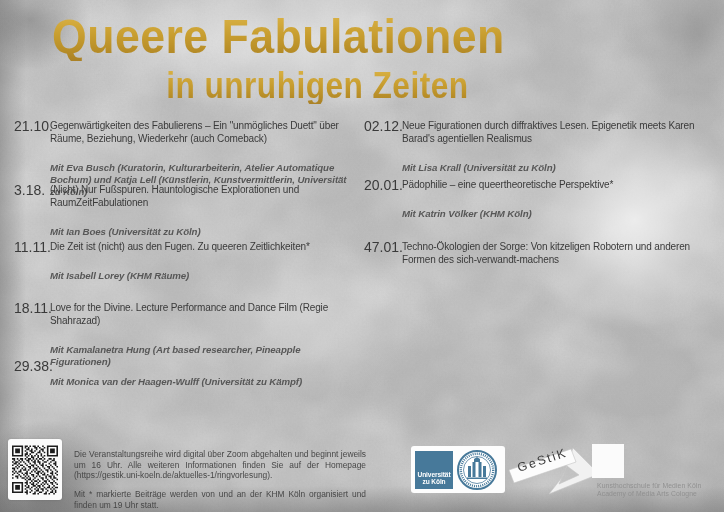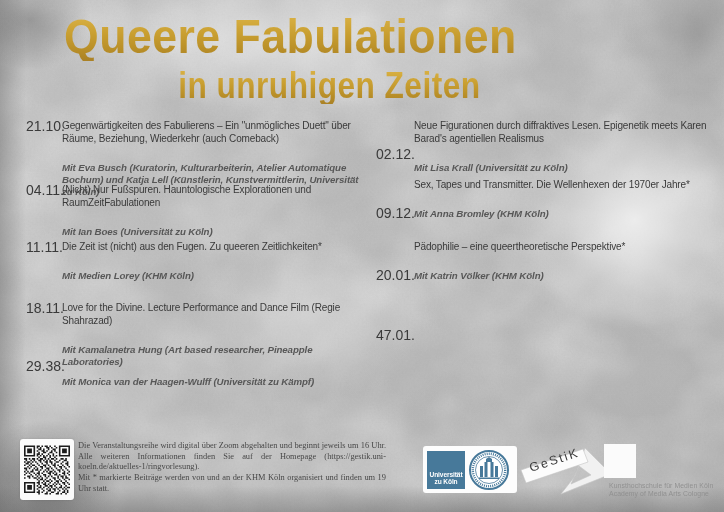--- a/index.html
+++ b/index.html
@@ -21,21 +21,21 @@
     background:linear-gradient(90deg,rgba(70,70,70,.30),rgba(70,70,70,0));}
   .ov-dark-tl{left:-30px;top:-30px;width:120px;height:100px;
     background:radial-gradient(closest-side,rgba(60,60,60,.35),rgba(60,60,60,0));}
   .ov-dark-tr{left:620px;top:-40px;width:160px;height:150px;
     background:radial-gradient(closest-side,rgba(95,95,95,.38),rgba(95,95,95,0));}
   .ov-dark-bl{left:-30px;top:420px;width:150px;height:140px;
     background:radial-gradient(closest-side,rgba(50,50,50,.42),rgba(50,50,50,0));}
   .ov-dark-bottom{left:0;top:486px;width:724px;height:26px;
     background:linear-gradient(0deg,rgba(75,75,75,.35),rgba(75,75,75,0));}
   
-  .content{position:absolute;left:12px;top:0;width:632px;height:512px;z-index:10;}
+  .content{position:absolute;left:0;top:0;width:632px;height:512px;z-index:10;}
   .title1{
     position:absolute;left:52px;top:13px;margin:0;
     font-size:48px;font-weight:700;letter-spacing:.5px;line-height:1;
     transform:scaleX(.93);transform-origin:left top;white-space:nowrap;
   }
   .title2{
     position:absolute;right:164px;top:68px;margin:0;
     font-size:36px;font-weight:700;letter-spacing:.5px;line-height:1;
     transform:scaleX(.88);transform-origin:right top;white-space:nowrap;
   }
@@ -54,32 +54,32 @@
   .col-left  .entry:nth-of-type(2){top:184px}
   .col-left  .entry:nth-of-type(3){top:241px}
   .col-left  .entry:nth-of-type(4){top:302px}
   .col-left  .entry:nth-of-type(5){top:360px}
   .col-right .entry:nth-of-type(1){top:120px}
   .col-right .entry:nth-of-type(2){top:179px}
   .col-right .entry:nth-of-type(3){top:241px}
   .col-right .entry:nth-of-type(4){top:301px}
   .col-right .entry:nth-of-type(5){top:359px}
   .edate{flex:none;width:36px;font-size:14px;line-height:12.8px;color:#3a3a3a;}
-  .col-right .edate{width:38px;margin-top:28px;}
+  .col-right .edate{width:38px;}
   .ebody{flex:1;}
   .etitle{font-size:10px;line-height:12.8px;letter-spacing:-.15px;color:#3a3a3a;}
   .ecredit{font-size:9.7px;line-height:12.3px;letter-spacing:-.1px;
     font-style:italic;color:#575757;margin-top:16px;font-weight:bold;}
   
   .qr-card{position:absolute;left:8px;top:439px;width:54px;height:61px;
     background:#fbfbfb;border-radius:3px;display:flex;align-items:center;justify-content:center;
     box-shadow:0 0 2px rgba(0,0,0,.15);}
   .footer-notes{position:absolute;left:66px;top:441px;width:308px;
     font-size:8.4px;line-height:10.7px;color:#474747;text-align:justify;}
-  .footer-notes p{margin:0;font-family:Liberation Serif, serif;}
+  .footer-notes p{margin:8px;}
   
   .uni-card{position:absolute;left:411px;top:446px;width:94px;height:47px;
     background:#fdfdfd;border-radius:3px;display:flex;align-items:center;gap:3px;
     padding:0 4px;box-sizing:border-box;}
   .uni-square{width:38px;height:38px;background:#47799a;color:#fff;
     display:flex;flex-direction:column;justify-content:flex-end;align-items:center;
     padding-bottom:3px;box-sizing:border-box;}
   .uni-square span{font-size:6.6px;line-height:7.4px;font-weight:bold;letter-spacing:-.1px;}
   .gestik-logo{position:absolute;left:507px;top:442px;width:98px;height:56px;}
   .khm-square{position:absolute;left:592px;top:444px;width:32px;height:34px;background:#fbfbfb;}
@@ -131,73 +131,67 @@
 
     <div class="col col-left">
       <div class="entry">
         <div class="edate">21.10.</div>
         <div class="ebody">
           <div class="etitle">Gegenwärtigkeiten des Fabulierens – Ein "unmögliches Duett" über Räume, Beziehung, Wiederkehr (auch Comeback)</div>
           <div class="ecredit">Mit Eva Busch (Kuratorin, Kulturarbeiterin, Atelier Automatique Bochum) und Katja Lell (Künstlerin, Kunstvermittlerin, Universität zu Köln)</div>
         </div>
       </div>
       <div class="entry">
-        <div class="edate">04.11.</div>
+        <div class="edate">3.18.</div>
         <div class="ebody">
           <div class="etitle">(Nicht) Nur Fußspuren. Hauntologische Explorationen und RaumZeitFabulationen</div>
           <div class="ecredit">Mit Ian Boes (Universität zu Köln)</div>
         </div>
       </div>
       <div class="entry">
         <div class="edate">11.11.</div>
         <div class="ebody">
           <div class="etitle">Die Zeit ist (nicht) aus den Fugen. Zu queeren Zeitlichkeiten*</div>
-          <div class="ecredit">Mit Medien Lorey (KHM Köln)</div>
+          <div class="ecredit">Mit Isabell Lorey (KHM Räume)</div>
         </div>
       </div>
       <div class="entry">
         <div class="edate">18.11.</div>
         <div class="ebody">
           <div class="etitle">Love for the Divine. Lecture Performance and Dance Film (Regie Shahrazad)</div>
-          <div class="ecredit">Mit Kamalanetra Hung (Art based researcher, Pineapple Laboratories)</div>
+          <div class="ecredit">Mit Kamalanetra Hung (Art based researcher, Pineapple Figurationen)</div>
         </div>
       </div>
       <div class="entry">
         <div class="edate">29.38.</div>
         <div class="ebody">
           <div class="ecredit">Mit Monica van der Haagen-Wulff (Universität zu Kämpf)</div>
         </div>
       </div>
     </div>
 
     <div class="col col-right">
       <div class="entry">
         <div class="edate">02.12.</div>
         <div class="ebody">
           <div class="etitle">Neue Figurationen durch diffraktives Lesen. Epigenetik meets Karen Barad's agentiellen Realismus</div>
           <div class="ecredit">Mit Lisa Krall (Universität zu Köln)</div>
         </div>
       </div>
       <div class="entry">
-        <div class="edate">09.12.</div>
-        <div class="ebody">
-          <div class="etitle">Sex, Tapes und Transmitter. Die Wellenhexen der 1970er Jahre*</div>
-          <div class="ecredit">Mit Anna Bromley (KHM Köln)</div>
-        </div>
-      </div>
-      <div class="entry">
         <div class="edate">20.01.</div>
         <div class="ebody">
           <div class="etitle">Pädophilie – eine queertheoretische Perspektive*</div>
           <div class="ecredit">Mit Katrin Völker (KHM Köln)</div>
         </div>
       </div>
       <div class="entry">
         <div class="edate">47.01.</div>
         <div class="ebody">
+          <div class="etitle">Techno-Ökologien der Sorge: Von kitzeligen Robotern und anderen Formen des sich-verwandt-machens</div>
         </div>
       </div>
     </div>
 
     <div class="qr-card">
       <svg width="46" height="50" viewBox="0 0 29 31" aria-hidden="true">
         <g fill="#1c1c1c">
           <path d="M0 0h7v7h-7z M1 1v5h5v-5z M2 2h3v3h-3z" fill-rule="evenodd"></path>
           <path d="M22 0h7v7h-7z M23 1v5h5v-5z M24 2h3v3h-3z" fill-rule="evenodd"></path>
           <path d="M0 23h7v7h-7z M1 24v5h5v-5z M2 25h3v3h-3z" fill-rule="evenodd"></path>

